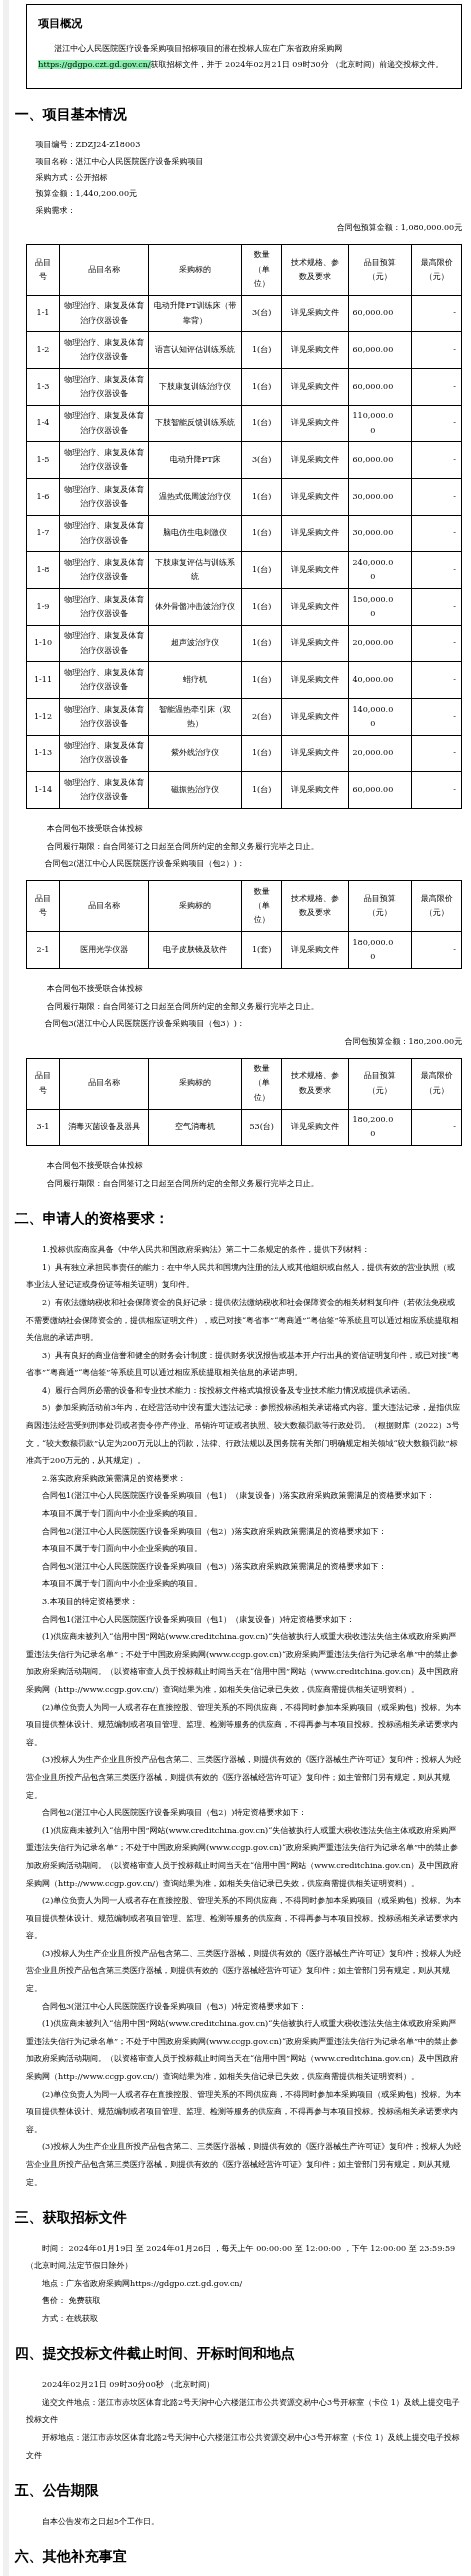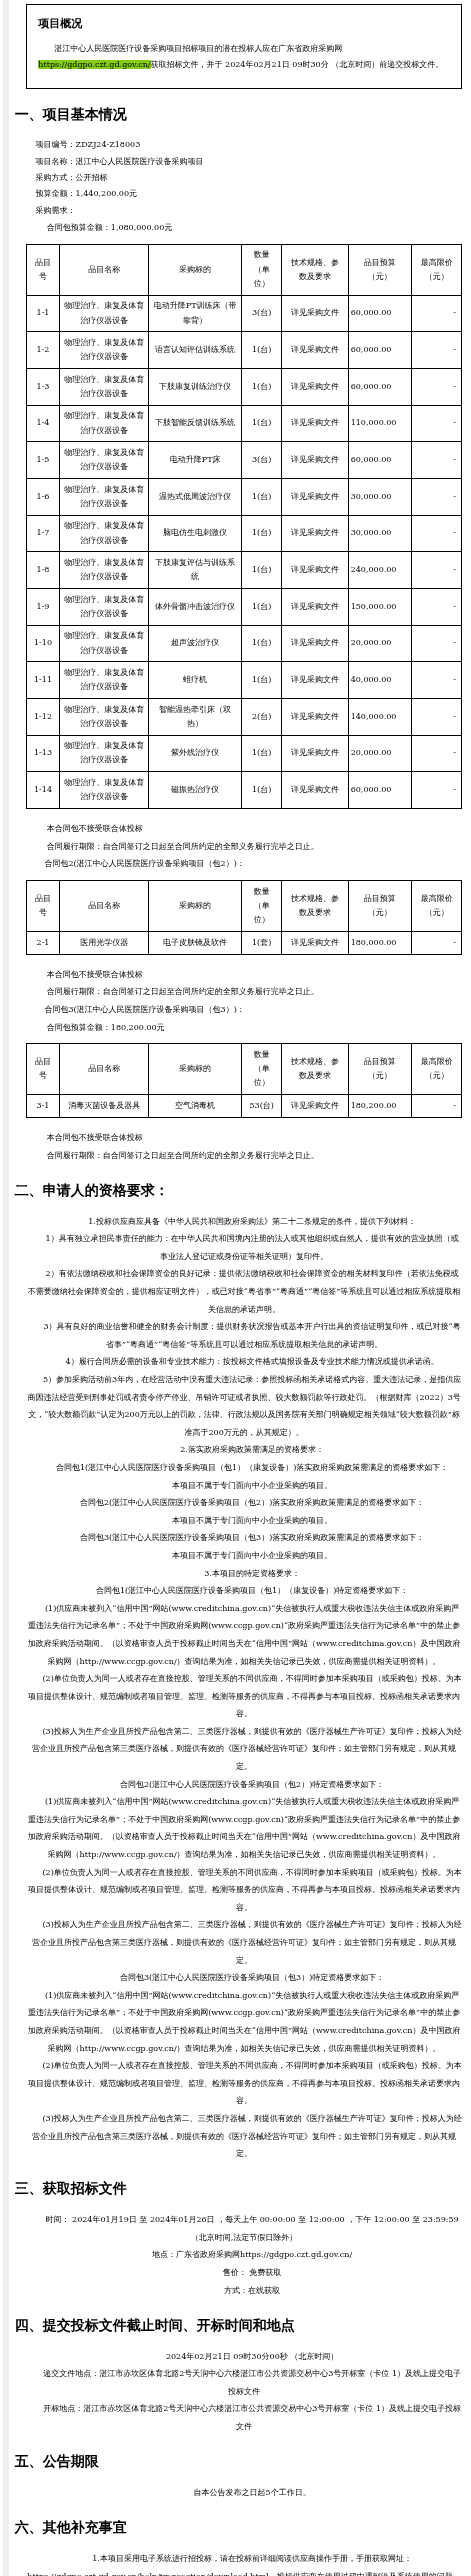--- a/index.html
+++ b/index.html
@@ -33,51 +33,51 @@
   .box-title{
     font-weight:bold;
     font-size:11px;
     margin:4.1px 0 9.3px 0;
   }
   .box-text{
     margin:0;
     line-height:2.1;
     text-indent:2em;
   }
-  .hl{ background:#84cc16; }
+  .hl{ background:#86efac; }
   h2{
     font-size:14px;
     font-weight:bold;
     margin:16.5px 0 12.4px -11.3px; 
     line-height:1.4;
   }
   p{margin:0;}
   .kv{      line-height:2.05; padding-left:1.2em; }
-  .para{    line-height:2.2;  text-indent:2em;text-align:center; }
+  .para{    line-height:2.2;  text-indent:2em; }
   .pkg-intro{  line-height:2.2; padding-left:2.3em; }
-  .pkg-budget{ line-height:2.2; padding-left:2.6em; }
+  .pkg-budget{ line-height:2.2; padding-left:2.6em;text-align:right; }
   .indent2{    line-height:2.2; padding-left:2.6em; }
   table{
     width:100%;
     border-collapse:collapse;
     table-layout:fixed;
     margin:7.2px 0 11.3px 0;
   }
   th,td{
     border:0.5px solid #000;
     font-weight:normal;
     font-size:8px;
     text-align:center;
     vertical-align:middle;
     padding:3.6px 2.1px;
     line-height:1.78;
     word-break:break-all;
   }
   th{ white-space:pre-line; }
-  td:nth-child(6){ text-align:left; padding-right:2px; }
+  td:nth-child(6){ text-align:center; padding-right:16px; }
   td:nth-child(7){ text-align:right; padding-right:5.2px; }
 </style>
 </head>
 <body>
 
 <div class="page">
   <div class="side-strip"></div>
   <div class="content">
 
     <div class="overview-box">

